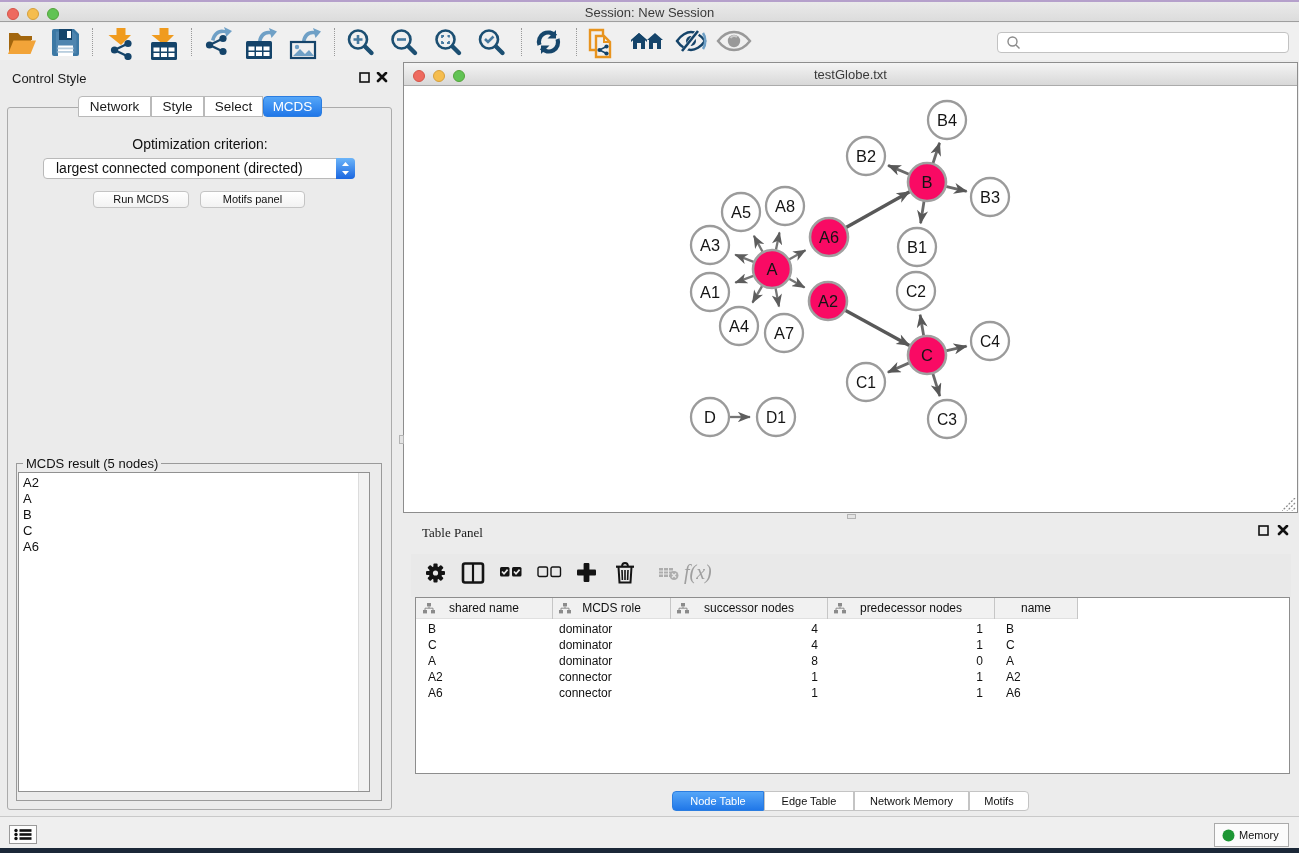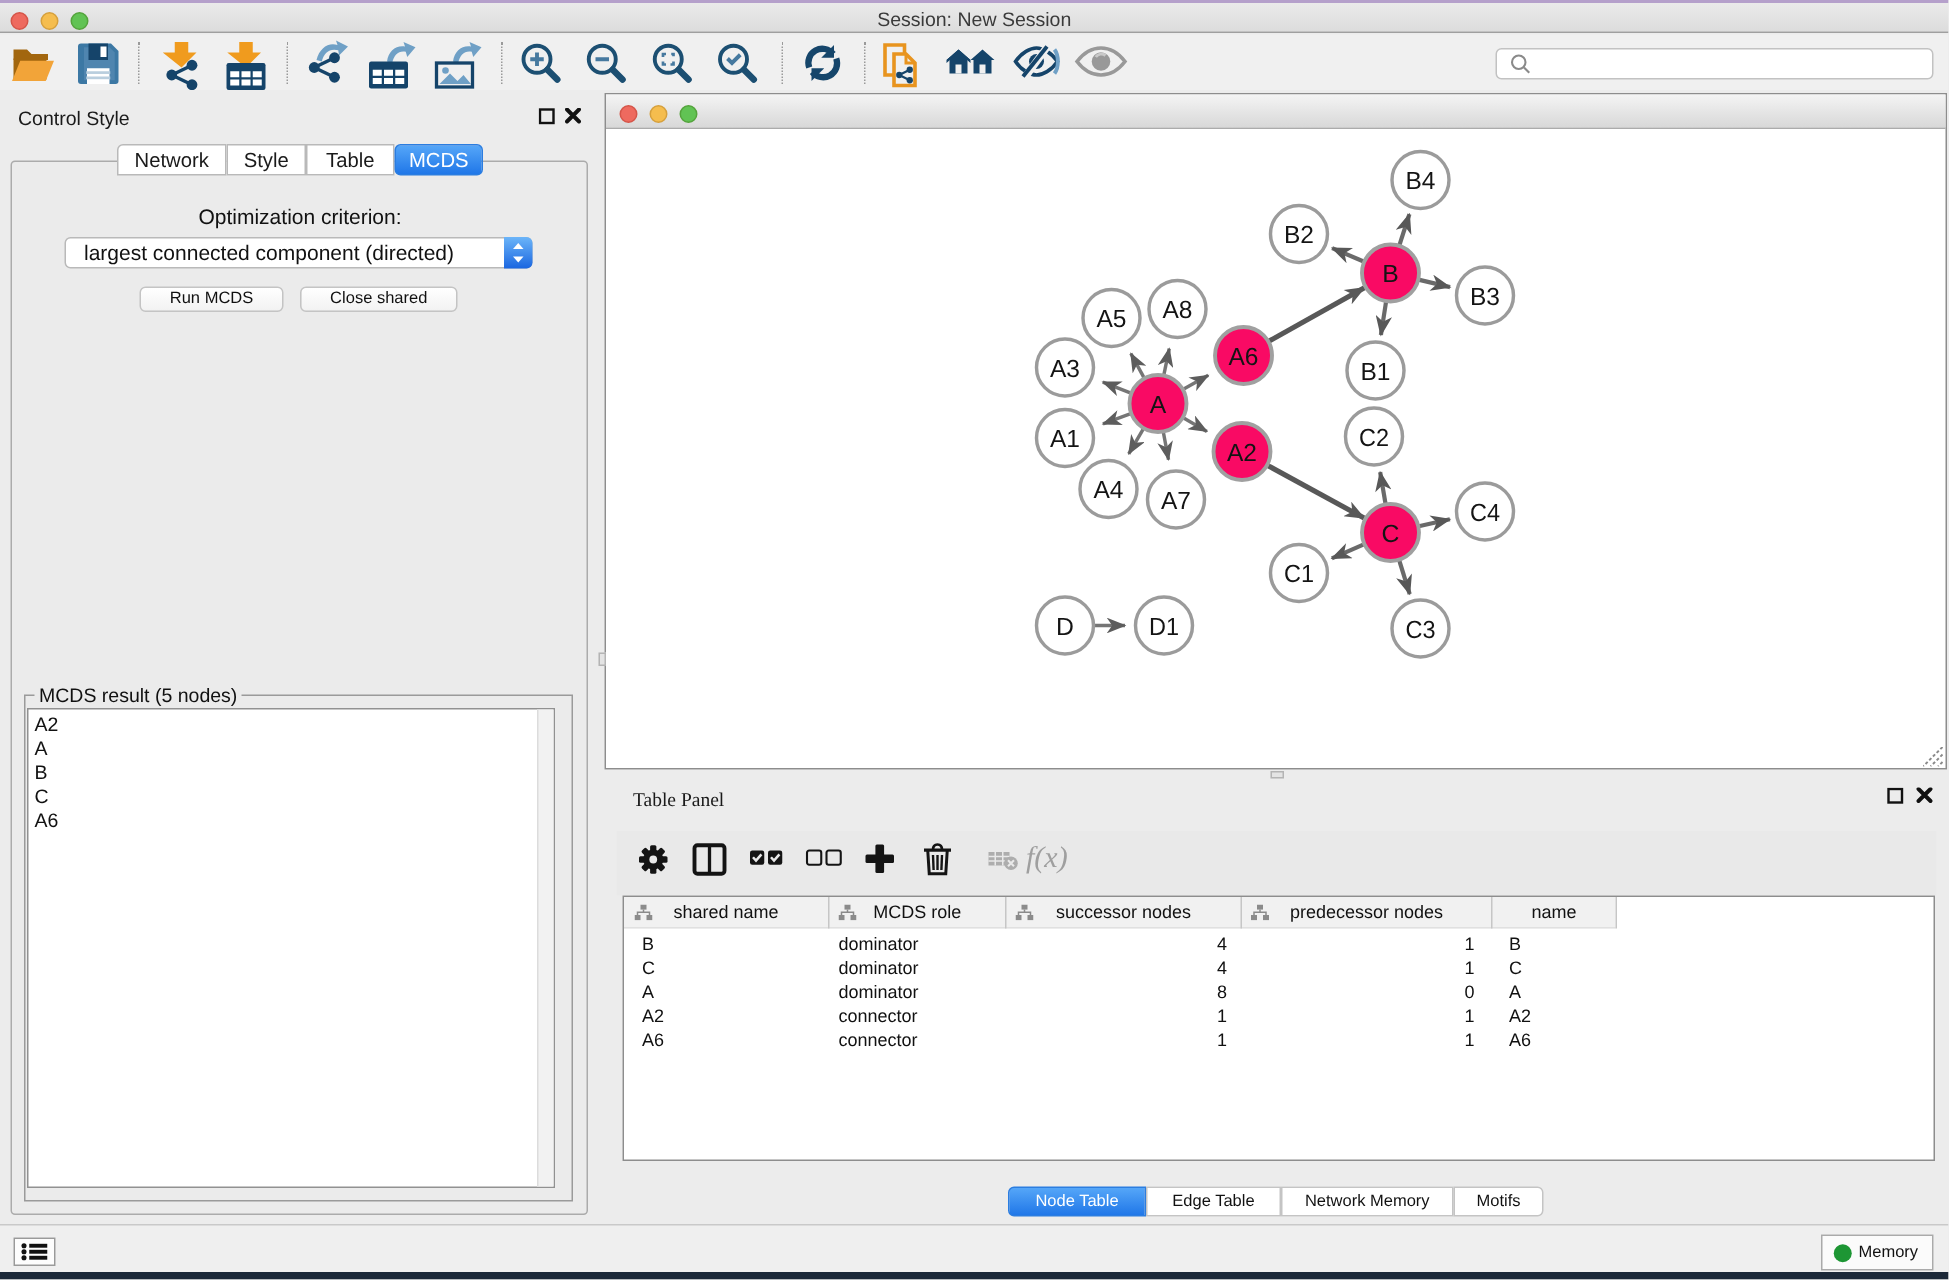--- a/index.html
+++ b/index.html
@@ -249,44 +249,45 @@
 </div>
 
 <div class="abs" id="cp-title">Control Style</div>
 <svg class="abs" style="left:359px;top:72px" width="30" height="12" viewBox="0 0 30 12">
   <rect x="1" y="1" width="9" height="9" fill="none" stroke="#111" stroke-width="1.6"></rect>
   <path d="M19 1 L27 9 M27 1 L19 9" stroke="#111" stroke-width="2.6" stroke-linecap="round"></path>
 </svg>
 <div class="abs" id="cp-body"></div>
 <div class="tab first" style="left:78px;width:73px;">Network</div>
 <div class="tab" style="left:151px;width:53px;">Style</div>
-<div class="tab" style="left:204px;width:59px;">Table</div>
+<div class="tab" style="left:204px;width:59px;">Select</div>
 <div class="tab sel last" style="left:263px;width:59px;">MCDS</div>
 <div class="abs" id="optlabel">Optimization criterion:</div>
 <div class="abs" id="dropdown">largest connected component (directed)
   <div id="dd-step">
     <svg width="19" height="21" viewBox="0 0 19 21">
       <path d="M9.5 4 L13 8 L6 8 Z" fill="#fff"></path>
       <path d="M9.5 17 L13 13 L6 13 Z" fill="#fff"></path>
     </svg>
   </div>
 </div>
 <div class="btn" style="left:93px;width:96px;">Run MCDS</div>
-<div class="btn" style="left:200px;width:105px;">Close shared</div>
+<div class="btn" style="left:200px;width:105px;">Motifs panel</div>
 <div class="abs" id="mcds-group"></div>
 <div class="abs" id="mcds-label">MCDS result (5 nodes)</div>
 <div class="abs" id="mcds-list">A2<br>A<br>B<br>C<br>A6
   <div id="mcds-scroll"></div>
 </div>
 
 <div class="abs" id="gwin">
   <div id="gwin-title">
     <div class="tl" style="left:9px;top:7px;width:12px;height:12px;background:#ee6a5f;border:1px solid #d55549;"></div>
     <div class="tl" style="left:29px;top:7px;width:12px;height:12px;background:#f5bd4e;border:1px solid #d6a03c;"></div>
     <div class="tl" style="left:49px;top:7px;width:12px;height:12px;background:#61c354;border:1px solid #54a43c;"></div>
+    <div class="title">testGlobe.txt</div>
   </div>
   <svg style="position:absolute;left:0;top:23px" width="893" height="426" viewBox="404 86 893 426">
     <defs>
       <marker id="arr" viewBox="0 0 10 8" refX="9.3" refY="4" markerWidth="13.5" markerHeight="10.5" markerUnits="userSpaceOnUse" orient="auto">
         <path d="M0 0 L10 4 L0 8 L2.8 4 Z" fill="#5d5d5d"></path>
       </marker>
       <marker id="arrB" viewBox="0 0 10 8" refX="9.3" refY="4" markerWidth="14.5" markerHeight="11" markerUnits="userSpaceOnUse" orient="auto">
         <path d="M0 0 L10 4 L0 8 L2.8 4 Z" fill="#585858"></path>
       </marker>
     </defs>

